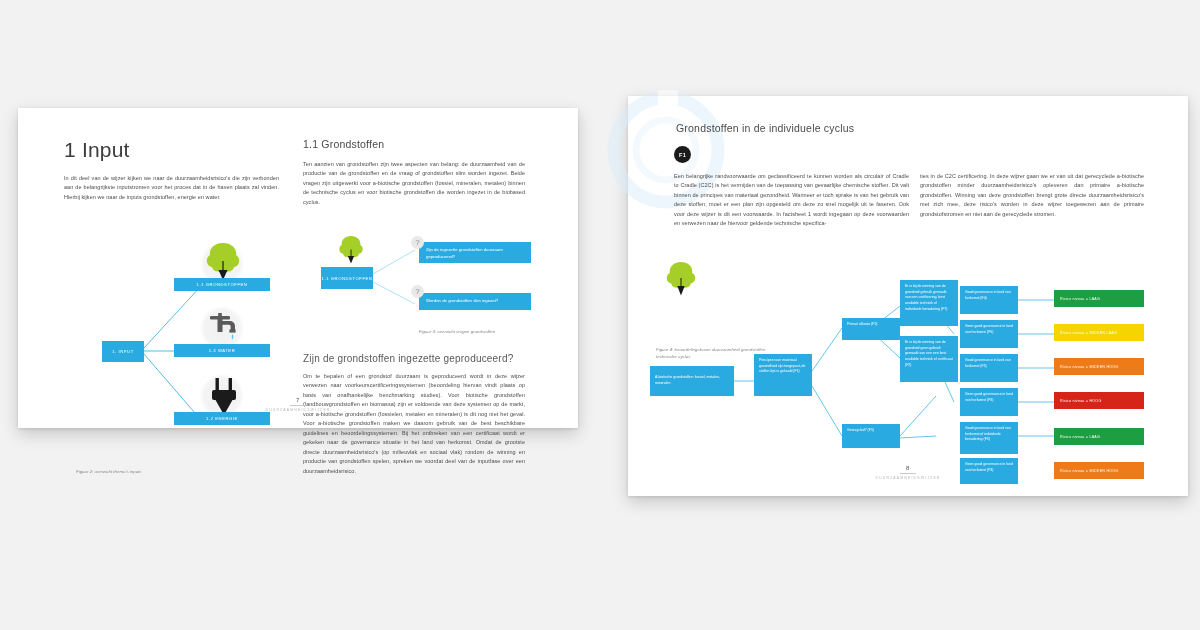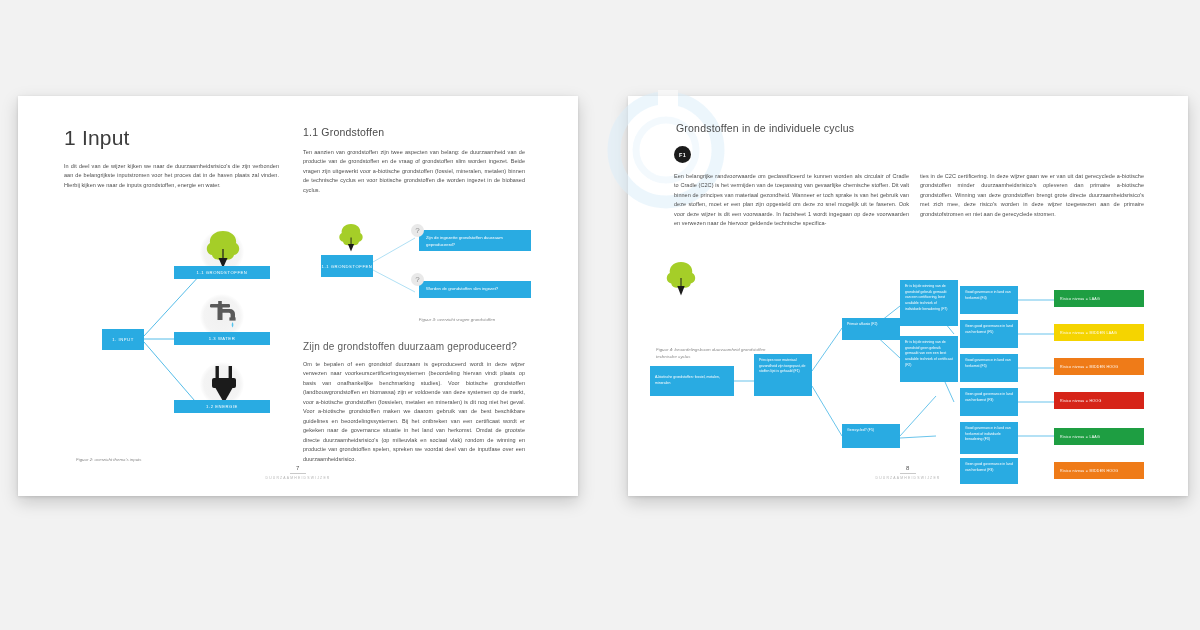--- a/index.html
+++ b/index.html
@@ -11,21 +11,21 @@
     position:relative;
   }
   .spread{position:absolute;inset:0;}
 
   
   .page{
     position:absolute;
     background:#ffffff;
     box-shadow:0 6px 16px rgba(0,0,0,.18), 0 1px 3px rgba(0,0,0,.12);
   }
-  #page-left{left:18px;top:96px;width:560px;height:400px;}
+  #page-left{left:18px;top:108px;width:560px;height:320px;}
   #page-right{left:628px;top:96px;width:560px;height:400px;}
 
   
   .h1{
     font-size:21px;font-weight:400;color:#3c3c3c;letter-spacing:.2px;
     margin:0;
   }
   .h2{
     font-size:10.5px;font-weight:400;color:#4a4a4a;letter-spacing:.2px;margin:0;
   }
@@ -197,21 +197,21 @@
         <div class="q-badge" style="left:100px;top:51px;">
           <span>?</span>
         </div>
         <div class="q-box" style="left:108px;top:59px;width:112px;height:17px;">
           <span>Worden de grondstoffen slim ingezet?</span>
         </div>
       </div>
 
       <p class="fig-caption" style="position:absolute;left:84px;top:190px;width:140px;text-align:center;">Figuur 3: overzicht vragen grondstoffen</p>
 
-      <h2 class="h2b" style="position:absolute;left:0;top:215px;width:222px;">Zijn de grondstoffen duurzaam geproduceerd?</h2>
+      <h2 class="h2b" style="position:absolute;left:0;top:215px;width:222px;">Zijn de grondstoffen ingezette geproduceerd?</h2>
       <p class="body-txt" style="position:absolute;left:0;top:234px;width:222px;">Om te bepalen of een grondstof duurzaam is geproduceerd wordt in deze wijzer verwezen naar voorkeurscertificeringssystemen (beoordeling hiervan vindt plaats op basis van onafhankelijke benchmarking studies). Voor biotische grondstoffen (landbouwgrondstoffen en biomassa) zijn er voldoende van deze systemen op de markt, voor a-biotische grondstoffen (fossielen, metalen en mineralen) is dit nog niet het geval. Voor a-biotische grondstoffen maken we daarom gebruik van de best beschikbare guidelines en beoordelingssystemen. Bij het ontbreken van een certificaat wordt er gekeken naar de governance situatie in het land van herkomst. Omdat de grootste directe duurzaamheidsrisico's (op milieuvlak en sociaal vlak) rondom de winning en productie van grondstoffen spelen, spreken we voordat deel van de inputfase over een  duurzaamheidsrisico.</p>
     </div>
 
     <div class="pg-foot">
       <div class="pg-num">7</div>
       <div class="pg-rule"></div>
       <div class="pg-brand">DUURZAAMHEIDSWIJZER</div>
     </div>
   </div>
 

